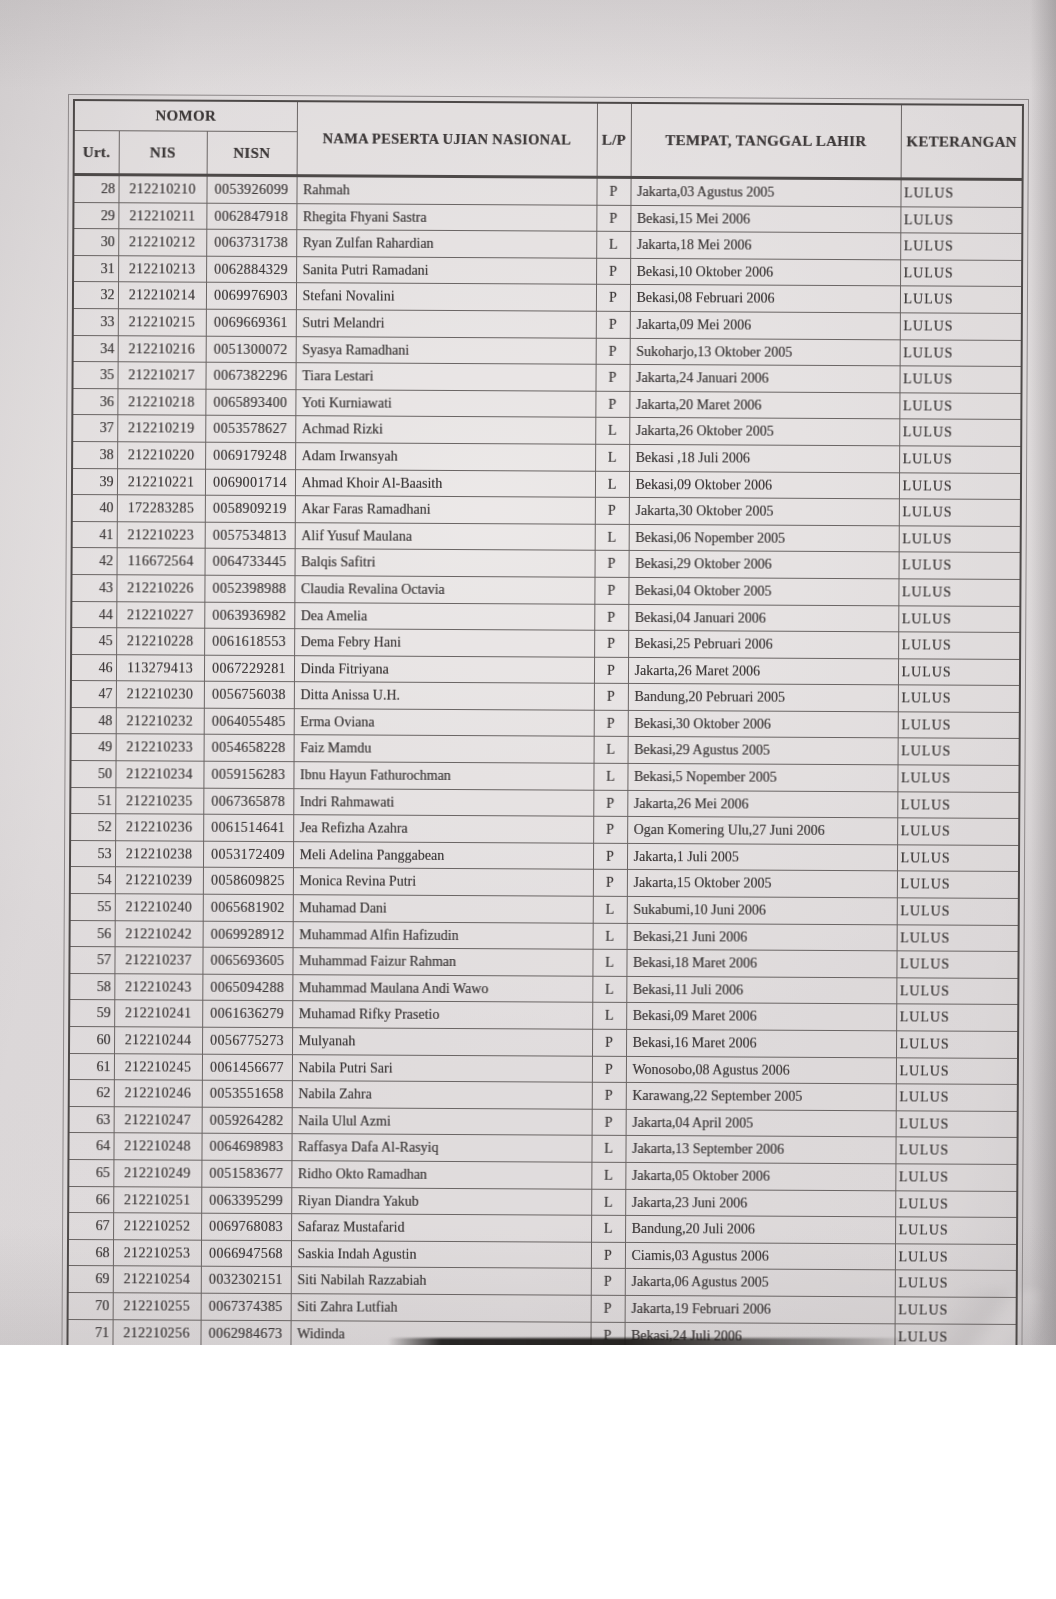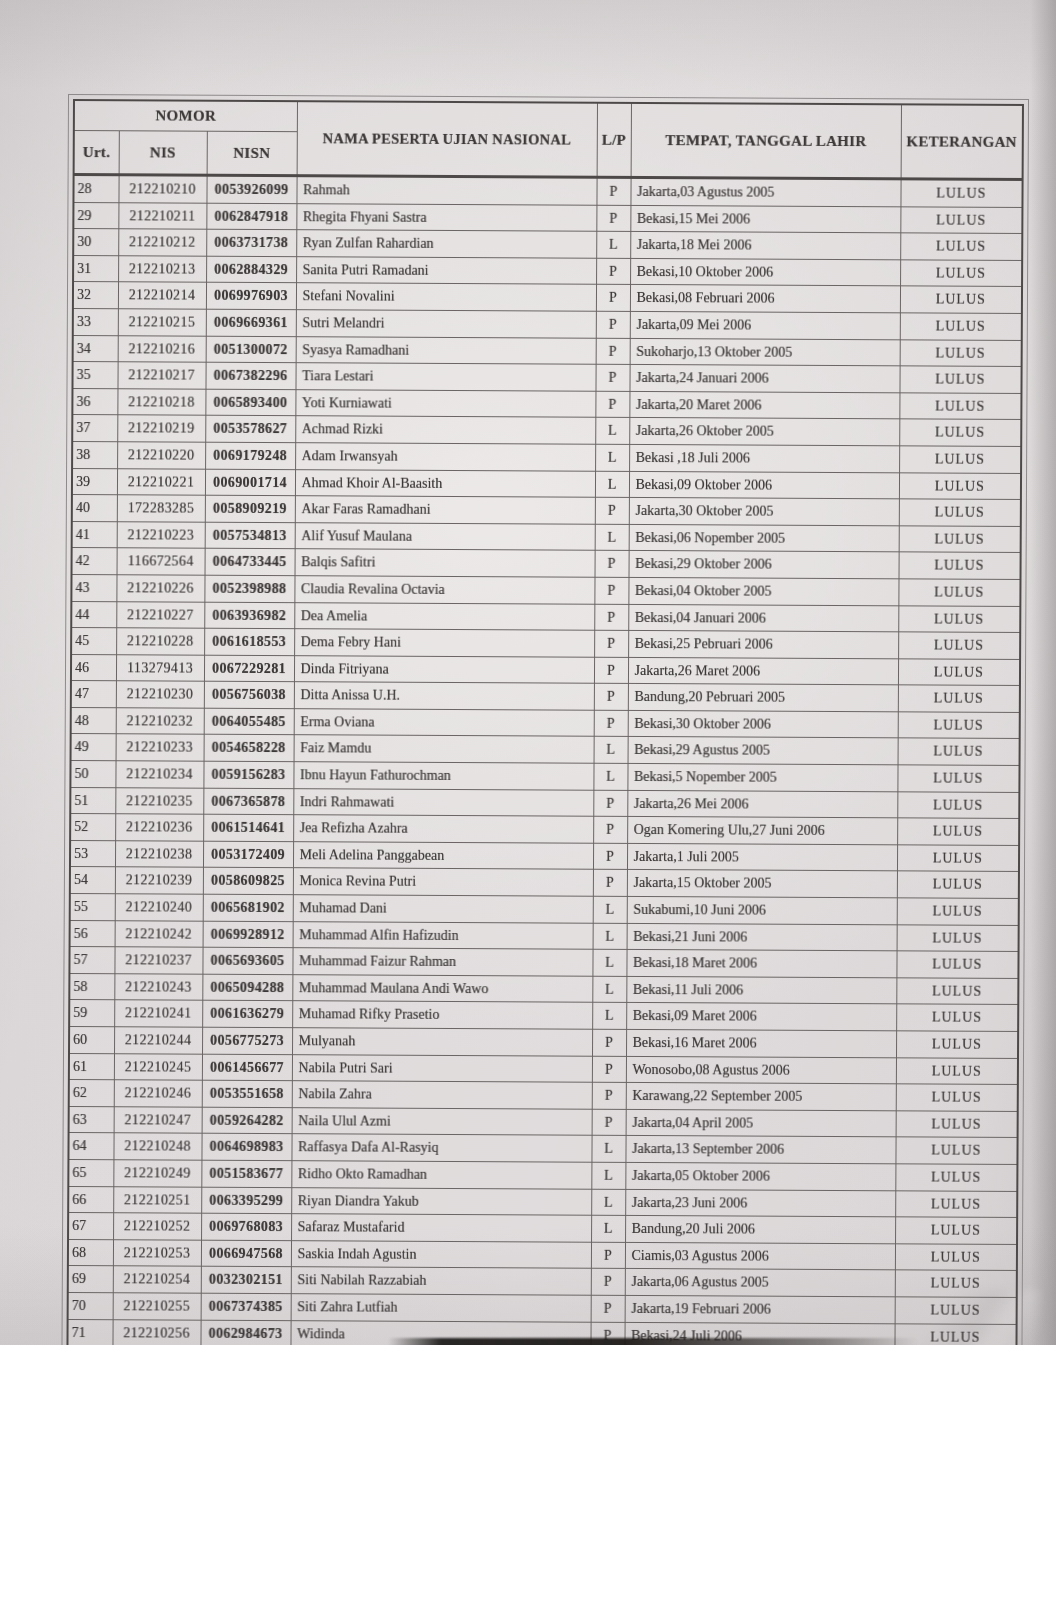--- a/index.html
+++ b/index.html
@@ -40,27 +40,27 @@
     background: rgba(232,229,228,0.25);
   }
   .doc-table th, .doc-table td { border: 1.5px solid #6a6564; overflow: hidden; white-space: nowrap; }
   thead th { font-weight: bold; text-align: center; font-size: 15px; letter-spacing: 0.3px; }
   thead tr.r1 th { height: 27px; }
   thead tr.r2 th { height: 40px; }
   thead th.h-nama { font-size: 14.5px; }
   thead tr.r2 th { border-bottom: 3px solid #4d4948; }
   thead th[rowspan] { border-bottom: 3px solid #4d4948; }
   tbody td { height: 25.6px; font-size: 14px; line-height: 25.6px; padding: 0 3px; }
-  .c-urt  { text-align: left; font-family: Liberation Serif, serif; }
+  .c-urt  { text-align: right; font-family: Liberation Serif, serif; }
   .c-nis  { text-align: center; letter-spacing: 0.4px; margin-top: 17px; }
-  .c-nisn { text-align: center; letter-spacing: 0.4px; font-weight: bold; }
+  .c-nisn { text-align: center; letter-spacing: 0.4px; }
   .c-nama { text-align: left; padding-left: 6px; }
   .c-lp   { text-align: center; }
   .c-ttl  { text-align: left; padding-left: 6px; }
-  .c-ket  { text-align: center; letter-spacing: 1px; }
+  .c-ket  { letter-spacing: 1px; }
 </style>
 </head>
 <body>
 
 <div class="sheet">
   <div class="shade-top"></div>
   <div class="shade-right"></div>
   <div class="shade-bottom"></div>
   <div class="crease"></div>
 

